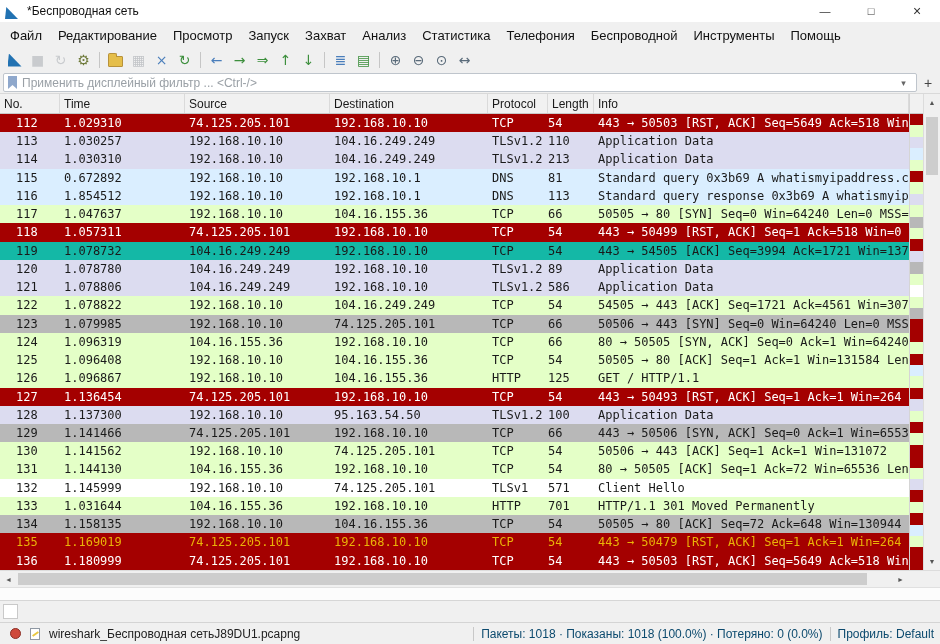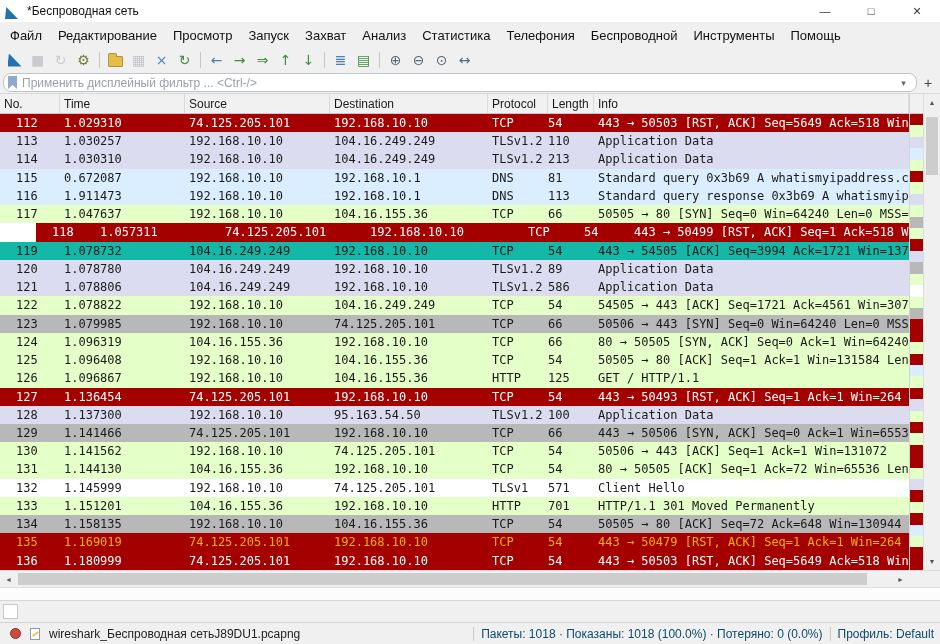--- a/index.html
+++ b/index.html
@@ -25,21 +25,21 @@
   .tool-btn .glyph { font-size:14px; line-height:1; font-family:"DejaVu Sans",sans-serif; }
   .tool-btn.disabled { opacity:.45; }
   .tb-sep { width:1px; height:16px; background:#c6c6c6; margin:0 4px; }
   .shape-fin { width:14px; height:13px; background:#2272b2; clip-path:polygon(10% 0, 100% 100%, 0 100%); }
   .shape-fin.small { width:13px; height:12px; }
   .shape-folder { width:15px; height:11px; background:#e5be4a; border:1px solid #b8923a; border-radius:1px; position:relative; margin-top:3px; }
   .shape-folder::before { content:""; position:absolute; top:-4px; left:-1px; width:7px; height:3px; background:#e5be4a; border:1px solid #b8923a; border-bottom:none; border-radius:2px 2px 0 0; }
 
   
   .filterbar { height:22px; display:flex; align-items:center; background:#f0f0f0; padding:0 3px; flex:none; border-bottom:1px solid #d9d9d9; }
-  .filter-wrap { flex:1; height:19px; background:#ffffff; border:1px solid #bfc5cc; border-radius:8px; display:flex; align-items:center; padding:0 4px; }
+  .filter-wrap { flex:1; height:19px; background:#ffffff; border:1px solid #bfc5cc; border-radius:2px; display:flex; align-items:center; padding:0 4px; }
   .bookmark { width:9px; height:13px; background:#8fa8cc; clip-path:polygon(0 0,100% 0,100% 100%,50% 70%,0 100%); margin-right:5px; flex:none; }
   .filter-input { border:none; outline:none; flex:1; font-size:12px; color:#222; font-family:"Liberation Sans","DejaVu Sans",sans-serif; background:transparent; }
   .filter-input::placeholder { color:#9aa0a6; }
   .filter-dd { width:17px; height:19px; display:flex; align-items:center; justify-content:center; font-size:9px; color:#666; margin-left:2px; }
   .filter-add { width:18px; height:19px; display:flex; align-items:center; justify-content:center; font-size:14px; color:#444; margin-left:2px; }
 
   
   .list-region { display:flex; flex:none; height:476px; background:#fff; }
   .list-main { flex:1; display:flex; flex-direction:column; overflow:hidden; }
   .header-row { height:20px; display:flex; background:#f1f1f1; border-bottom:1px solid #c9c9c9; flex:none; }
@@ -228,46 +228,46 @@
             <div class="cell col-no">114</div>
             <div class="cell col-time">1.030310</div>
             <div class="cell col-source">192.168.10.10</div>
             <div class="cell col-destination">104.16.249.249</div>
             <div class="cell col-protocol">TLSv1.2</div>
             <div class="cell col-length">213</div>
             <div class="cell col-info">Application Data</div>
           </div>
           <div class="packet-row" style="background: rgb(218, 238, 255);">
             <div class="cell col-no">115</div>
-            <div class="cell col-time">0.672087</div>
+            <div class="cell col-time">0.672892</div>
             <div class="cell col-source">192.168.10.10</div>
             <div class="cell col-destination">192.168.10.1</div>
             <div class="cell col-protocol">DNS</div>
             <div class="cell col-length">81</div>
             <div class="cell col-info">Standard query 0x3b69 A whatismyipaddress.com</div>
           </div>
           <div class="packet-row" style="background: rgb(218, 238, 255);">
             <div class="cell col-no">116</div>
-            <div class="cell col-time">1.911473</div>
+            <div class="cell col-time">1.854512</div>
             <div class="cell col-source">192.168.10.10</div>
             <div class="cell col-destination">192.168.10.1</div>
             <div class="cell col-protocol">DNS</div>
             <div class="cell col-length">113</div>
             <div class="cell col-info">Standard query response 0x3b69 A whatismyipaddress.com</div>
           </div>
           <div class="packet-row" style="background: rgb(228, 255, 199);">
             <div class="cell col-no">117</div>
             <div class="cell col-time">1.047637</div>
             <div class="cell col-source">192.168.10.10</div>
             <div class="cell col-destination">104.16.155.36</div>
             <div class="cell col-protocol">TCP</div>
             <div class="cell col-length">66</div>
             <div class="cell col-info">50505 → 80 [SYN] Seq=0 Win=64240 Len=0 MSS=1460 WS=256 SACK_PERM=1</div>
           </div>
-          <div class="packet-row" style="background: rgb(164, 0, 0); color: rgb(255, 255, 255); margin-left: 36px;">
+          <div class="packet-row" style="background: rgb(164, 0, 0); color: rgb(255, 255, 255);">
             <div class="cell col-no">118</div>
             <div class="cell col-time">1.057311</div>
             <div class="cell col-source">74.125.205.101</div>
             <div class="cell col-destination">192.168.10.10</div>
             <div class="cell col-protocol">TCP</div>
             <div class="cell col-length">54</div>
             <div class="cell col-info">443 → 50499 [RST, ACK] Seq=1 Ack=518 Win=0 Len=0</div>
           </div>
           <div class="packet-row" style="background: #14b8a6;">
             <div class="cell col-no">119</div>
@@ -390,21 +390,21 @@
             <div class="cell col-no">132</div>
             <div class="cell col-time">1.145999</div>
             <div class="cell col-source">192.168.10.10</div>
             <div class="cell col-destination">74.125.205.101</div>
             <div class="cell col-protocol">TLSv1</div>
             <div class="cell col-length">571</div>
             <div class="cell col-info">Client Hello</div>
           </div>
           <div class="packet-row" style="background: rgb(228, 255, 199);">
             <div class="cell col-no">133</div>
-            <div class="cell col-time">1.151201</div>
+            <div class="cell col-time">1.031644</div>
             <div class="cell col-source">104.16.155.36</div>
             <div class="cell col-destination">192.168.10.10</div>
             <div class="cell col-protocol">HTTP</div>
             <div class="cell col-length">701</div>
             <div class="cell col-info">HTTP/1.1 301 Moved Permanently</div>
           </div>
           <div class="packet-row" style="background: rgb(184, 184, 184);">
             <div class="cell col-no">134</div>
             <div class="cell col-time">1.158135</div>
             <div class="cell col-source">192.168.10.10</div>

